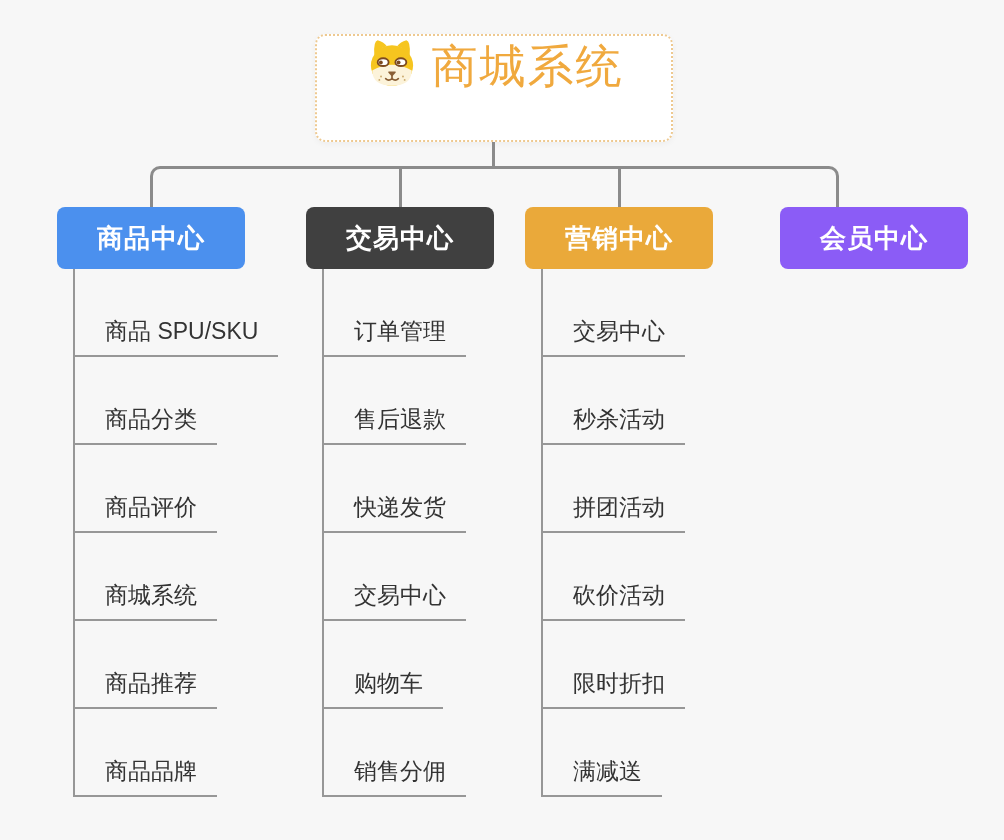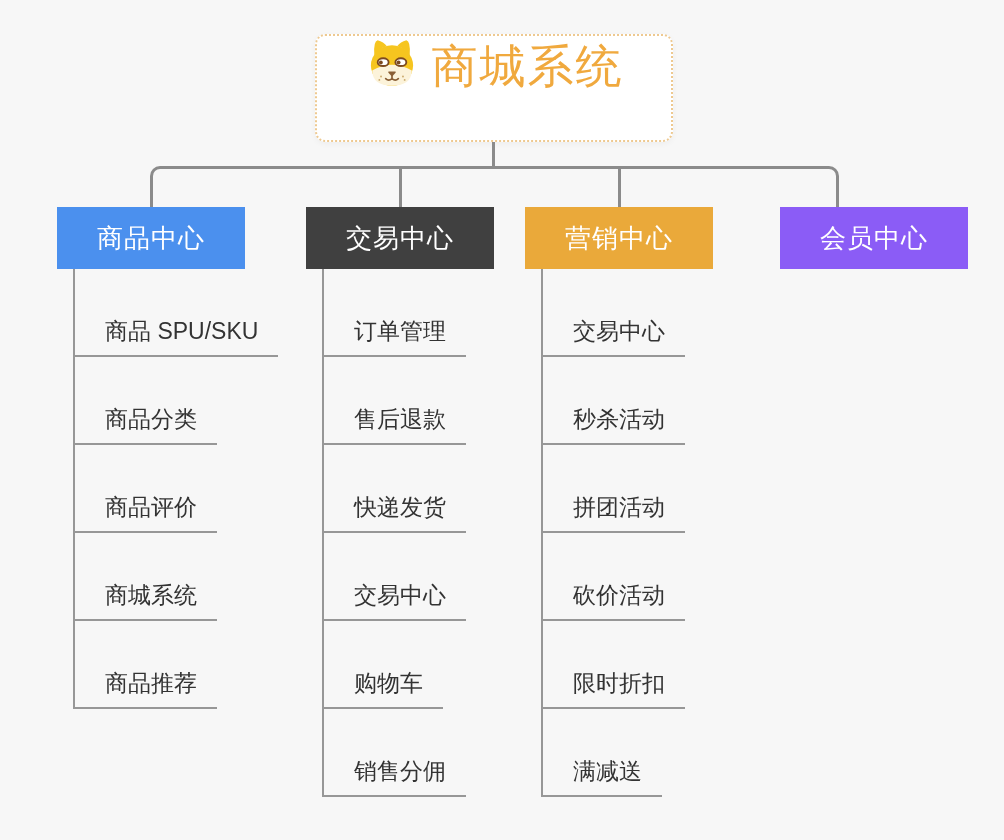--- a/index.html
+++ b/index.html
@@ -57,28 +57,29 @@
 
   
   .branch { position: absolute; top: 207px; width: 188px; }
   .branch-1 { left: 57px; }
   .branch-2 { left: 306px; }
   .branch-3 { left: 525px; }
   .branch-4 { left: 744px; }
 
   .branch-header {
     width: 188px; height: 62px;
-    border-radius: 0;
+    border-radius: 8px;
     display: flex;
     align-items: center;
     justify-content: center;
     color: #ffffff;
     font-size: 26px;
     letter-spacing: 1px;
     cursor: pointer;
+    font-weight: bold;
   }
   .branch-items {
     margin-left: 16px;
     border-left: 2px solid var(--underline, #979797);
   }
   .row {
     height: 88px;
     display: flex;
     align-items: flex-end;
   }
@@ -140,20 +141,23 @@
         </div>
       <div class="row">
           <span class="row-label">商品评价</span>
         </div>
       <div class="row">
           <span class="row-label">商城系统</span>
         </div>
       <div class="row">
           <span class="row-label">商品推荐</span>
         </div>
+      <div class="row">
+          <span class="row-label">商品品牌</span>
+        </div>
     </div>
   </div>
 
   <div class="branch branch-2">
     <div class="branch-header" style="background-color: #404040;">交易中心</div>
     <div class="branch-items">
       <div class="row">
           <span class="row-label">订单管理</span>
         </div>
       <div class="row">

